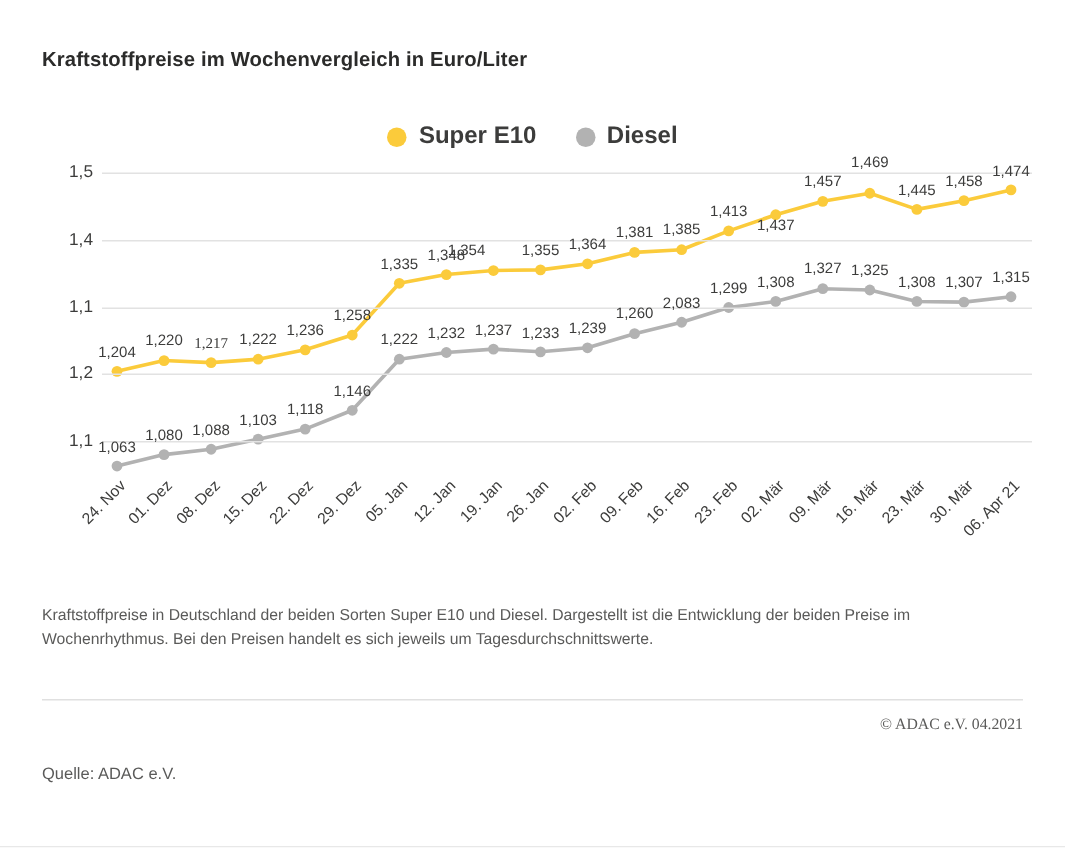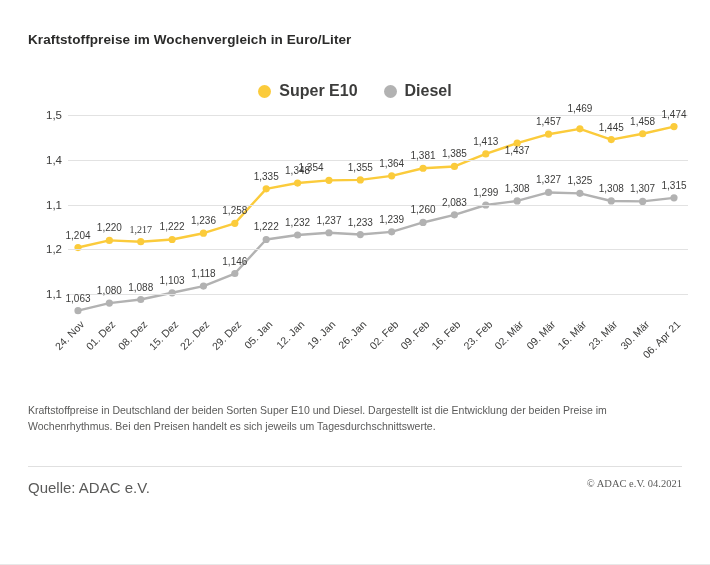--- a/index.html
+++ b/index.html
@@ -141,22 +141,22 @@
     position: absolute;
     left: 28px;
     top: 466px;
     width: 654px;
     height: 1px;
     background: #e0e0e0;
   }
   .source {
     position: absolute;
     left: 28px;
-    top: 479px;
-    font-size: 15px;
+    top: 510px;
+    font-size: 11px;
     color: #5a5a59;
   }
   .copyright {
     position: absolute;
     right: 28px;
     top: 478px;
     font-size: 10.5px;
     color: #5a5a59;
     font-family: Liberation Serif, serif;
   }

